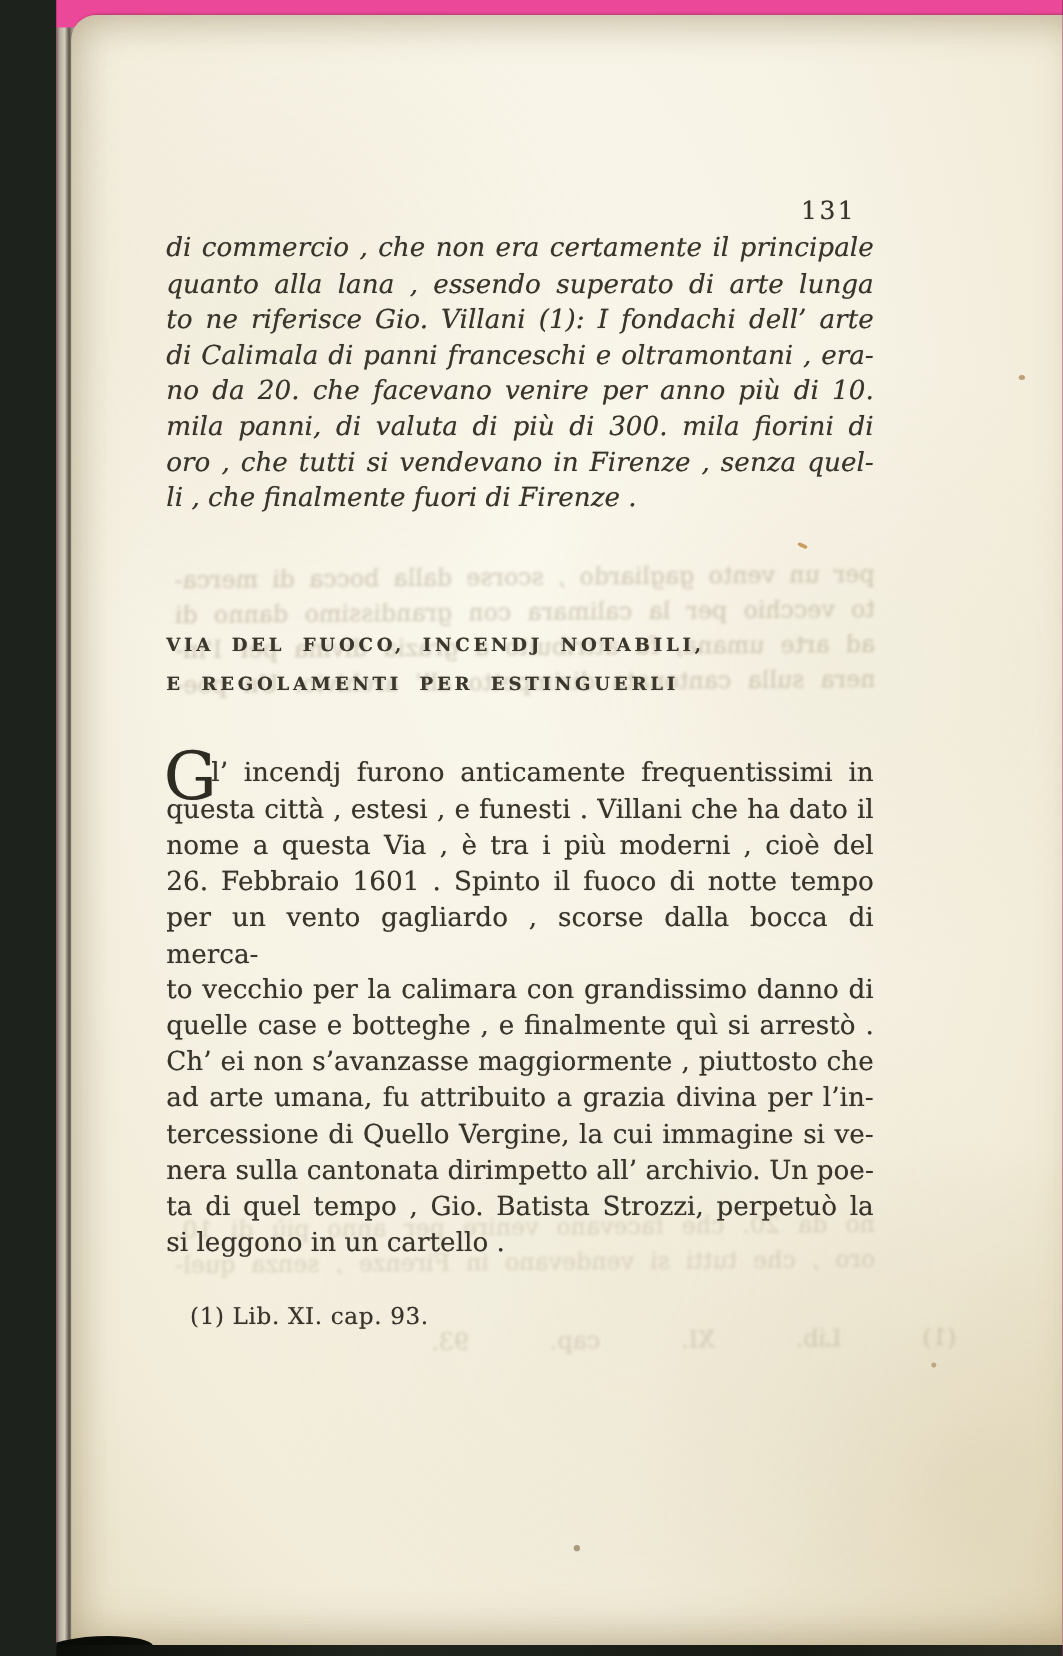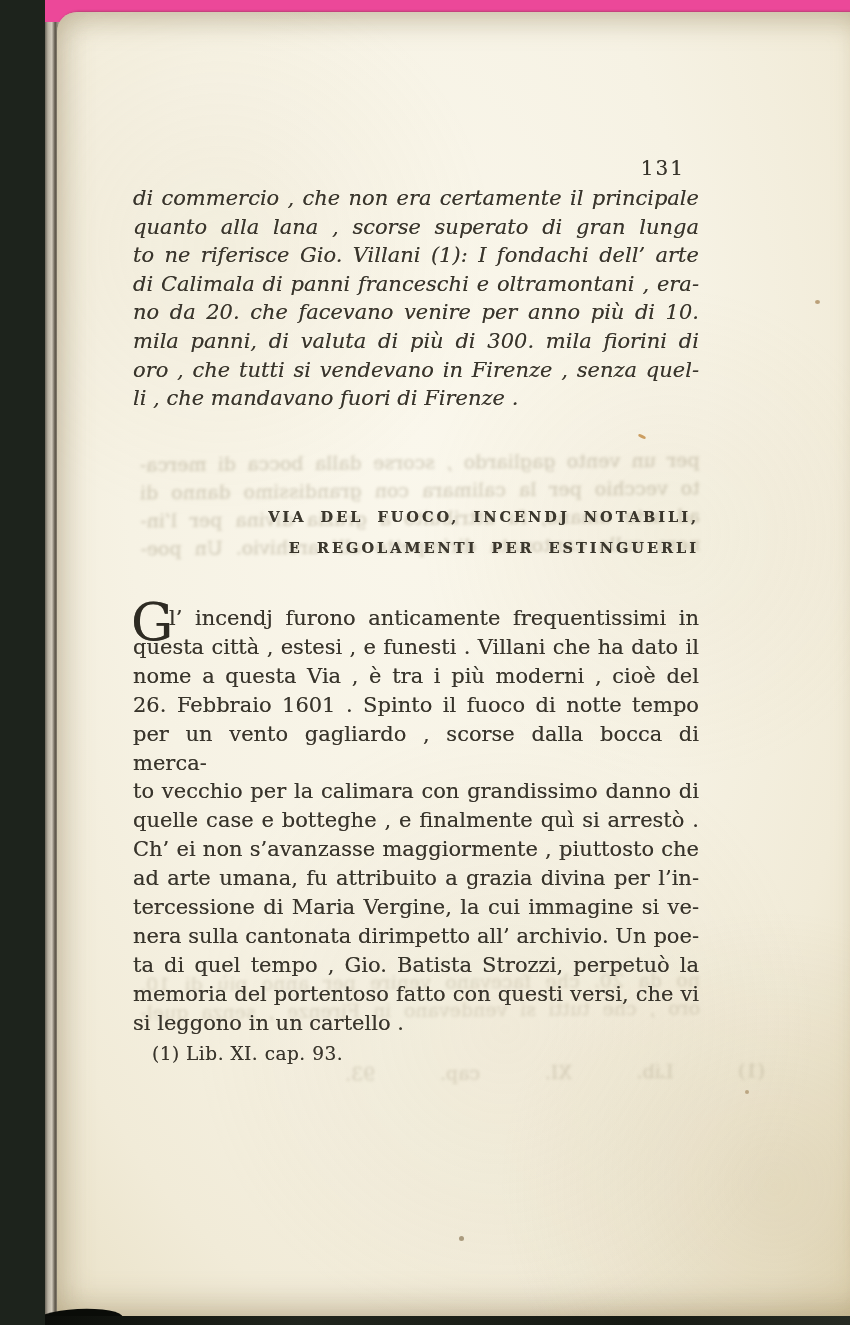--- a/index.html
+++ b/index.html
@@ -71,21 +71,21 @@
   .para1 { top: 184px; font-size: 21px; line-height: 28.6px; font-style: italic; }
   .para2 { top: 604px; font-size: 21px; line-height: 28.9px; }
   .para2 .firstline { padding-left: 36px; }
   .initial {
     position: absolute; left: -2px; top: -9px;
     font-size: 53px; line-height: 1; color: #2e2b23;
   }
   .heading {
     position: absolute; top: 501px; left: 88px; width: 566px;
     font-size: 14.5px; font-weight: 700; letter-spacing: 3px; word-spacing: 6px;
-    line-height: 31px; text-align: right; color: #3b372d;
+    line-height: 31px; text-align: left; color: #3b372d;
   }
   .footnote {
     position: absolute; top: 1043px; left: 107px;
     font-size: 18.5px; letter-spacing: 0.5px;
   }
   
   .bleed {
     position: absolute; left: 95px; width: 560px;
     font-size: 19px; line-height: 28px;
     color: #8e8262; opacity: 0.34;
@@ -128,48 +128,47 @@
       <div>oro , che tutti si vendevano in Firenze , senza quel-</div>
     </div>
     <div class="bleed bleed3">
       <div>(1) Lib. XI. cap. 93.</div>
     </div>
 
     <div class="page-number">131</div>
 
     <div class="para para1">
       <div class="jline">di commercio , che non era certamente il principale</div>
-      <div class="jline">quanto  alla lana , scorse superato di gran lunga</div>
+      <div class="jline">quanto  alla lana , essendo superato di arte lunga</div>
       <div class="jline">to ne riferisce Gio. Villani (1): I fondachi dell’ arte</div>
       <div class="jline">di Calimala di panni franceschi e oltramontani , era-</div>
       <div class="jline">no da 20. che facevano venire per anno più di 10.</div>
       <div class="jline">mila panni, di valuta di più di 300. mila fiorini di</div>
       <div class="jline">oro , che tutti si vendevano in Firenze , senza quel-</div>
-      <div class="jline end">li , che mandavano fuori di Firenze .</div>
+      <div class="jline end">li , che finalmente fuori di Firenze .</div>
     </div>
 
     <div class="heading">
       <div>VIA DEL FUOCO, INCENDJ NOTABILI,</div>
       <div>E REGOLAMENTI PER ESTINGUERLI</div>
     </div>
 
     <div class="para para2">
       <div class="jline firstline"><span class="initial">G</span><span>l’ incendj furono anticamente frequentissimi in</span></div>
       <div class="jline">questa città , estesi , e funesti . Villani che ha dato il</div>
       <div class="jline">nome  a questa Via , è tra i più moderni ,  cioè del</div>
       <div class="jline">26. Febbraio  1601 .  Spinto il fuoco di notte tempo</div>
       <div class="jline">per un vento gagliardo , scorse dalla bocca di merca-</div>
       <div class="jline">to vecchio per la calimara con grandissimo danno di</div>
       <div class="jline">quelle case e botteghe ,  e finalmente quì si arrestò .</div>
       <div class="jline">Ch’ ei non s’avanzasse maggiormente , piuttosto che</div>
       <div class="jline">ad arte umana, fu attribuito a grazia divina per l’in-</div>
-      <div class="jline">tercessione di Maria Vergine, la cui immagine si ve-</div>
+      <div class="jline">tercessione di Quello Vergine, la cui immagine si ve-</div>
       <div class="jline">nera sulla cantonata dirimpetto all’ archivio. Un poe-</div>
       <div class="jline">ta di quel tempo , Gio. Batista Strozzi, perpetuò la</div>
-      <div class="jline">memoria del portentoso fatto con questi versi, che vi</div>
       <div class="jline end">si leggono in un cartello .</div>
     </div>
 
     <div class="footnote">(1) Lib. XI. cap. 93.</div>
   </div>
 
   <div class="spot s1"></div>
   <div class="spot s2"></div>
   <div class="spot s3"></div>
   <div class="spot s4"></div>

